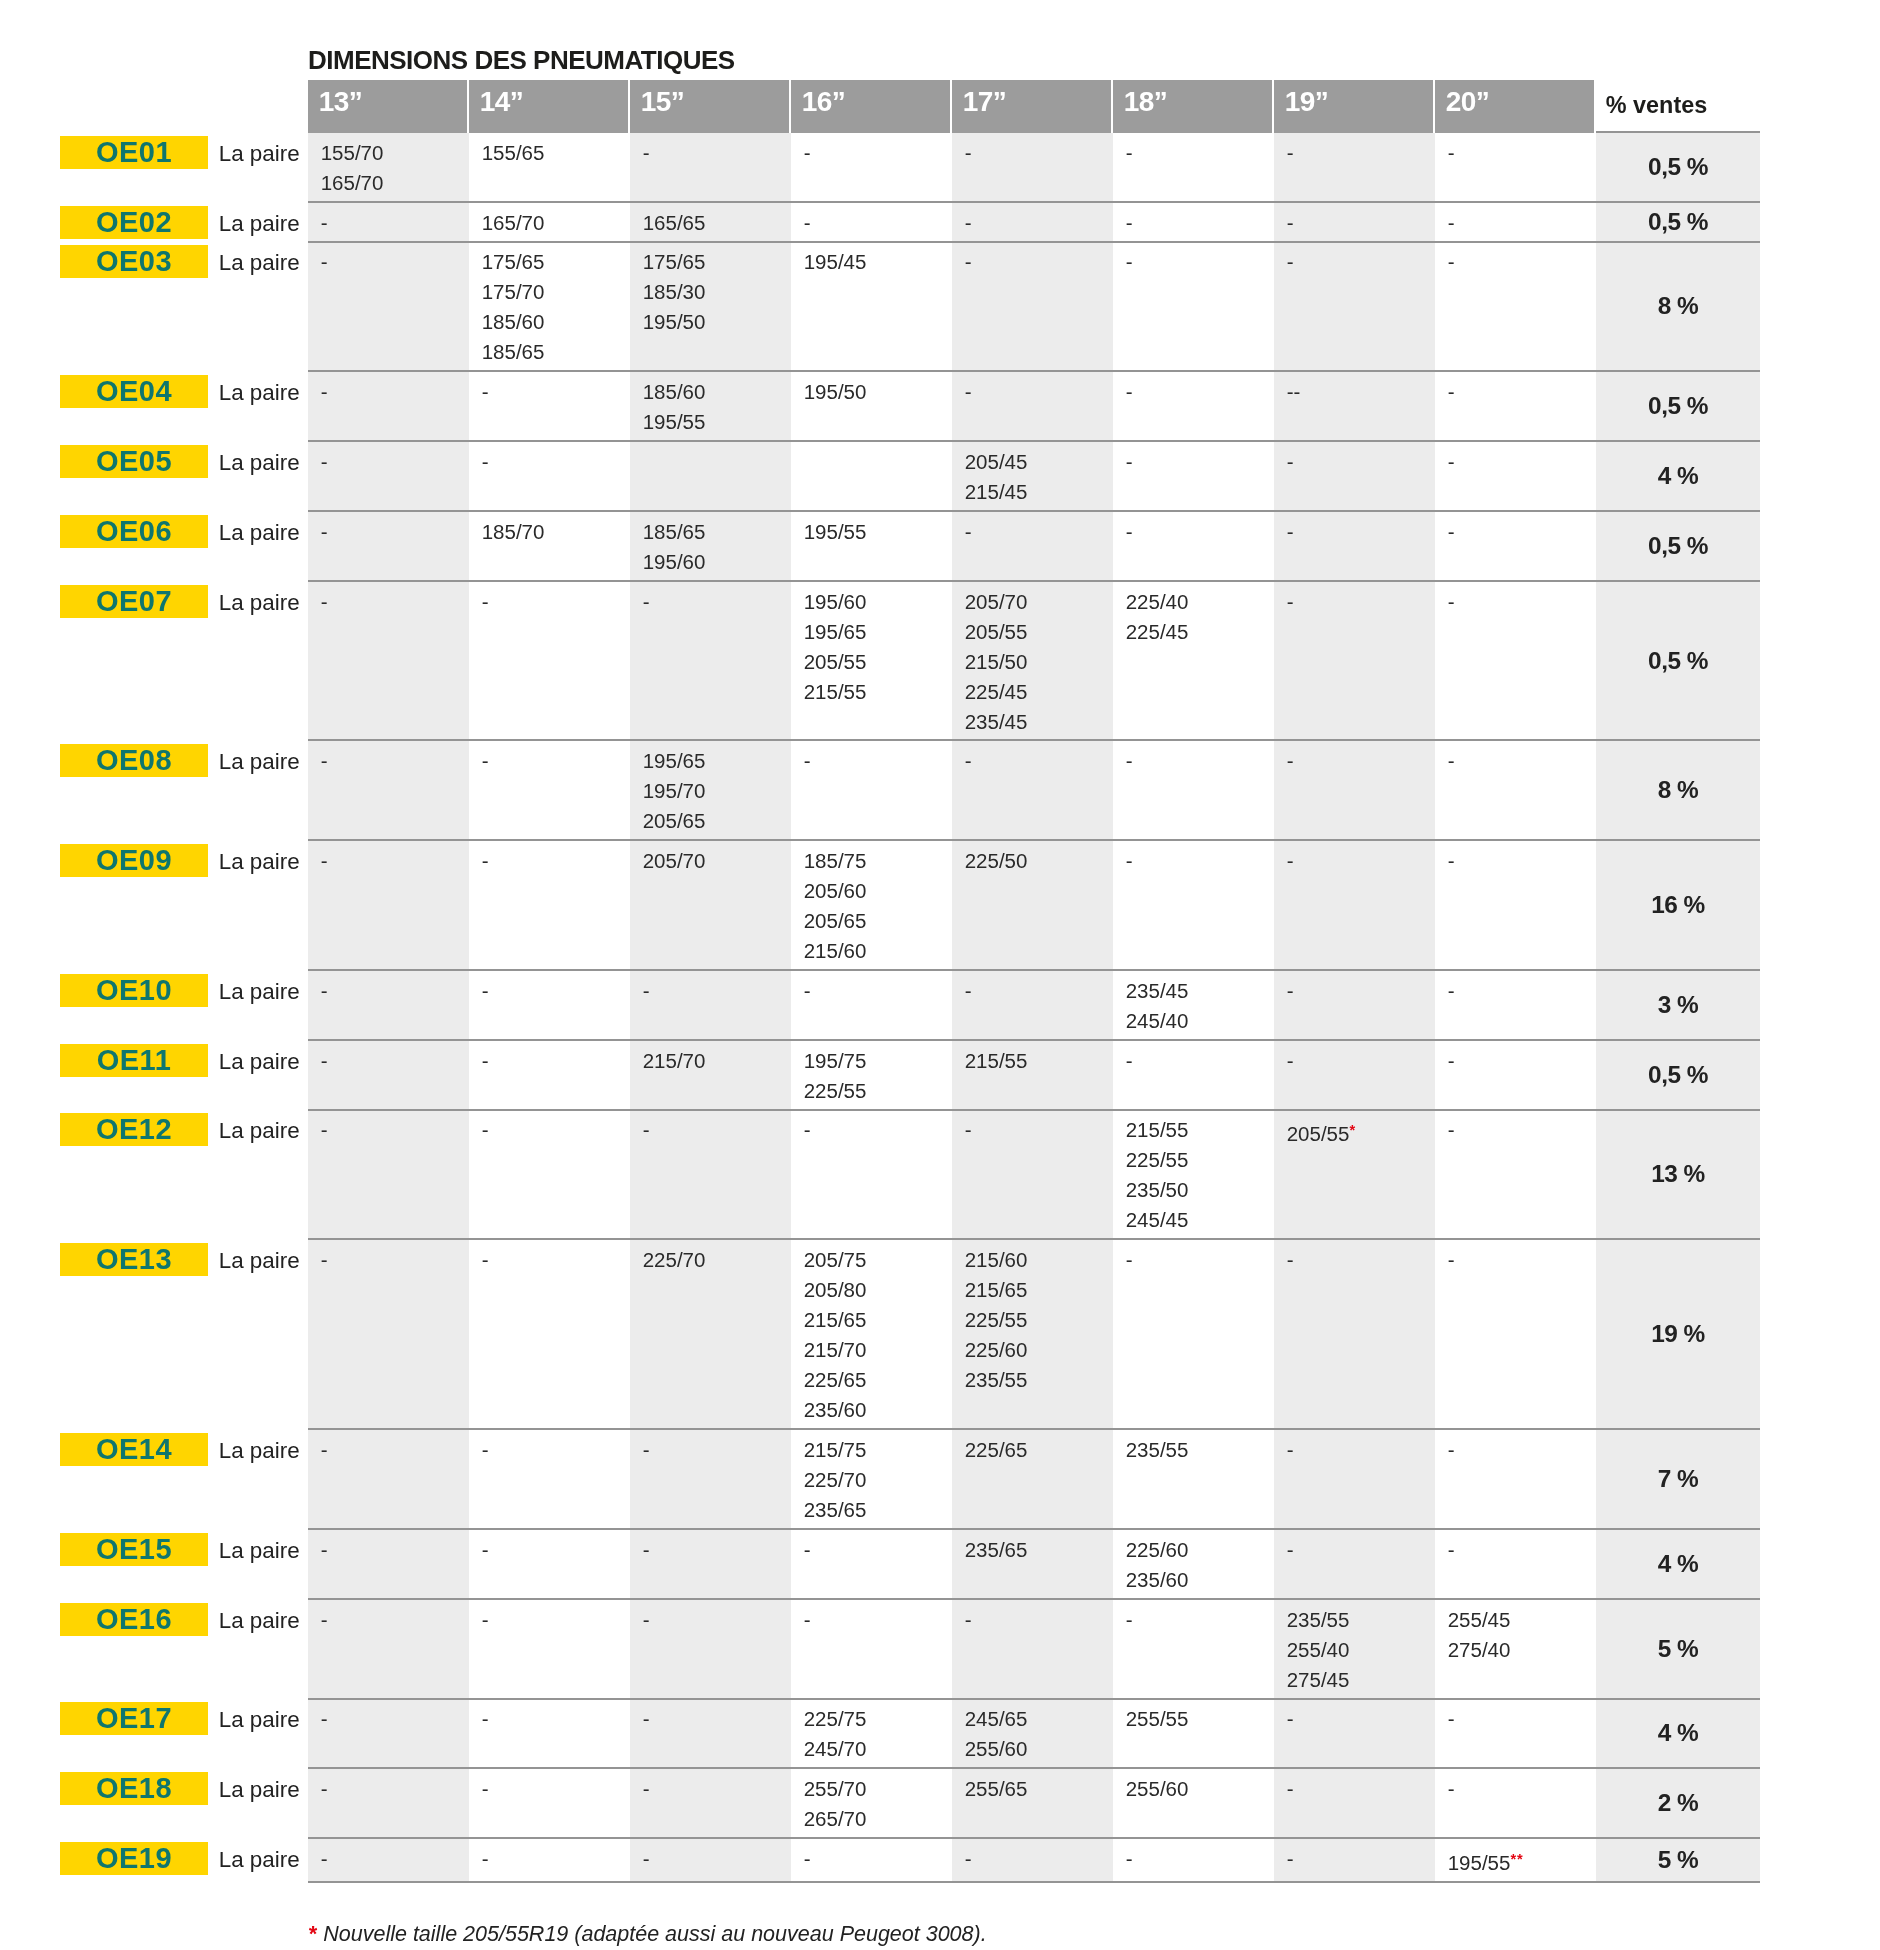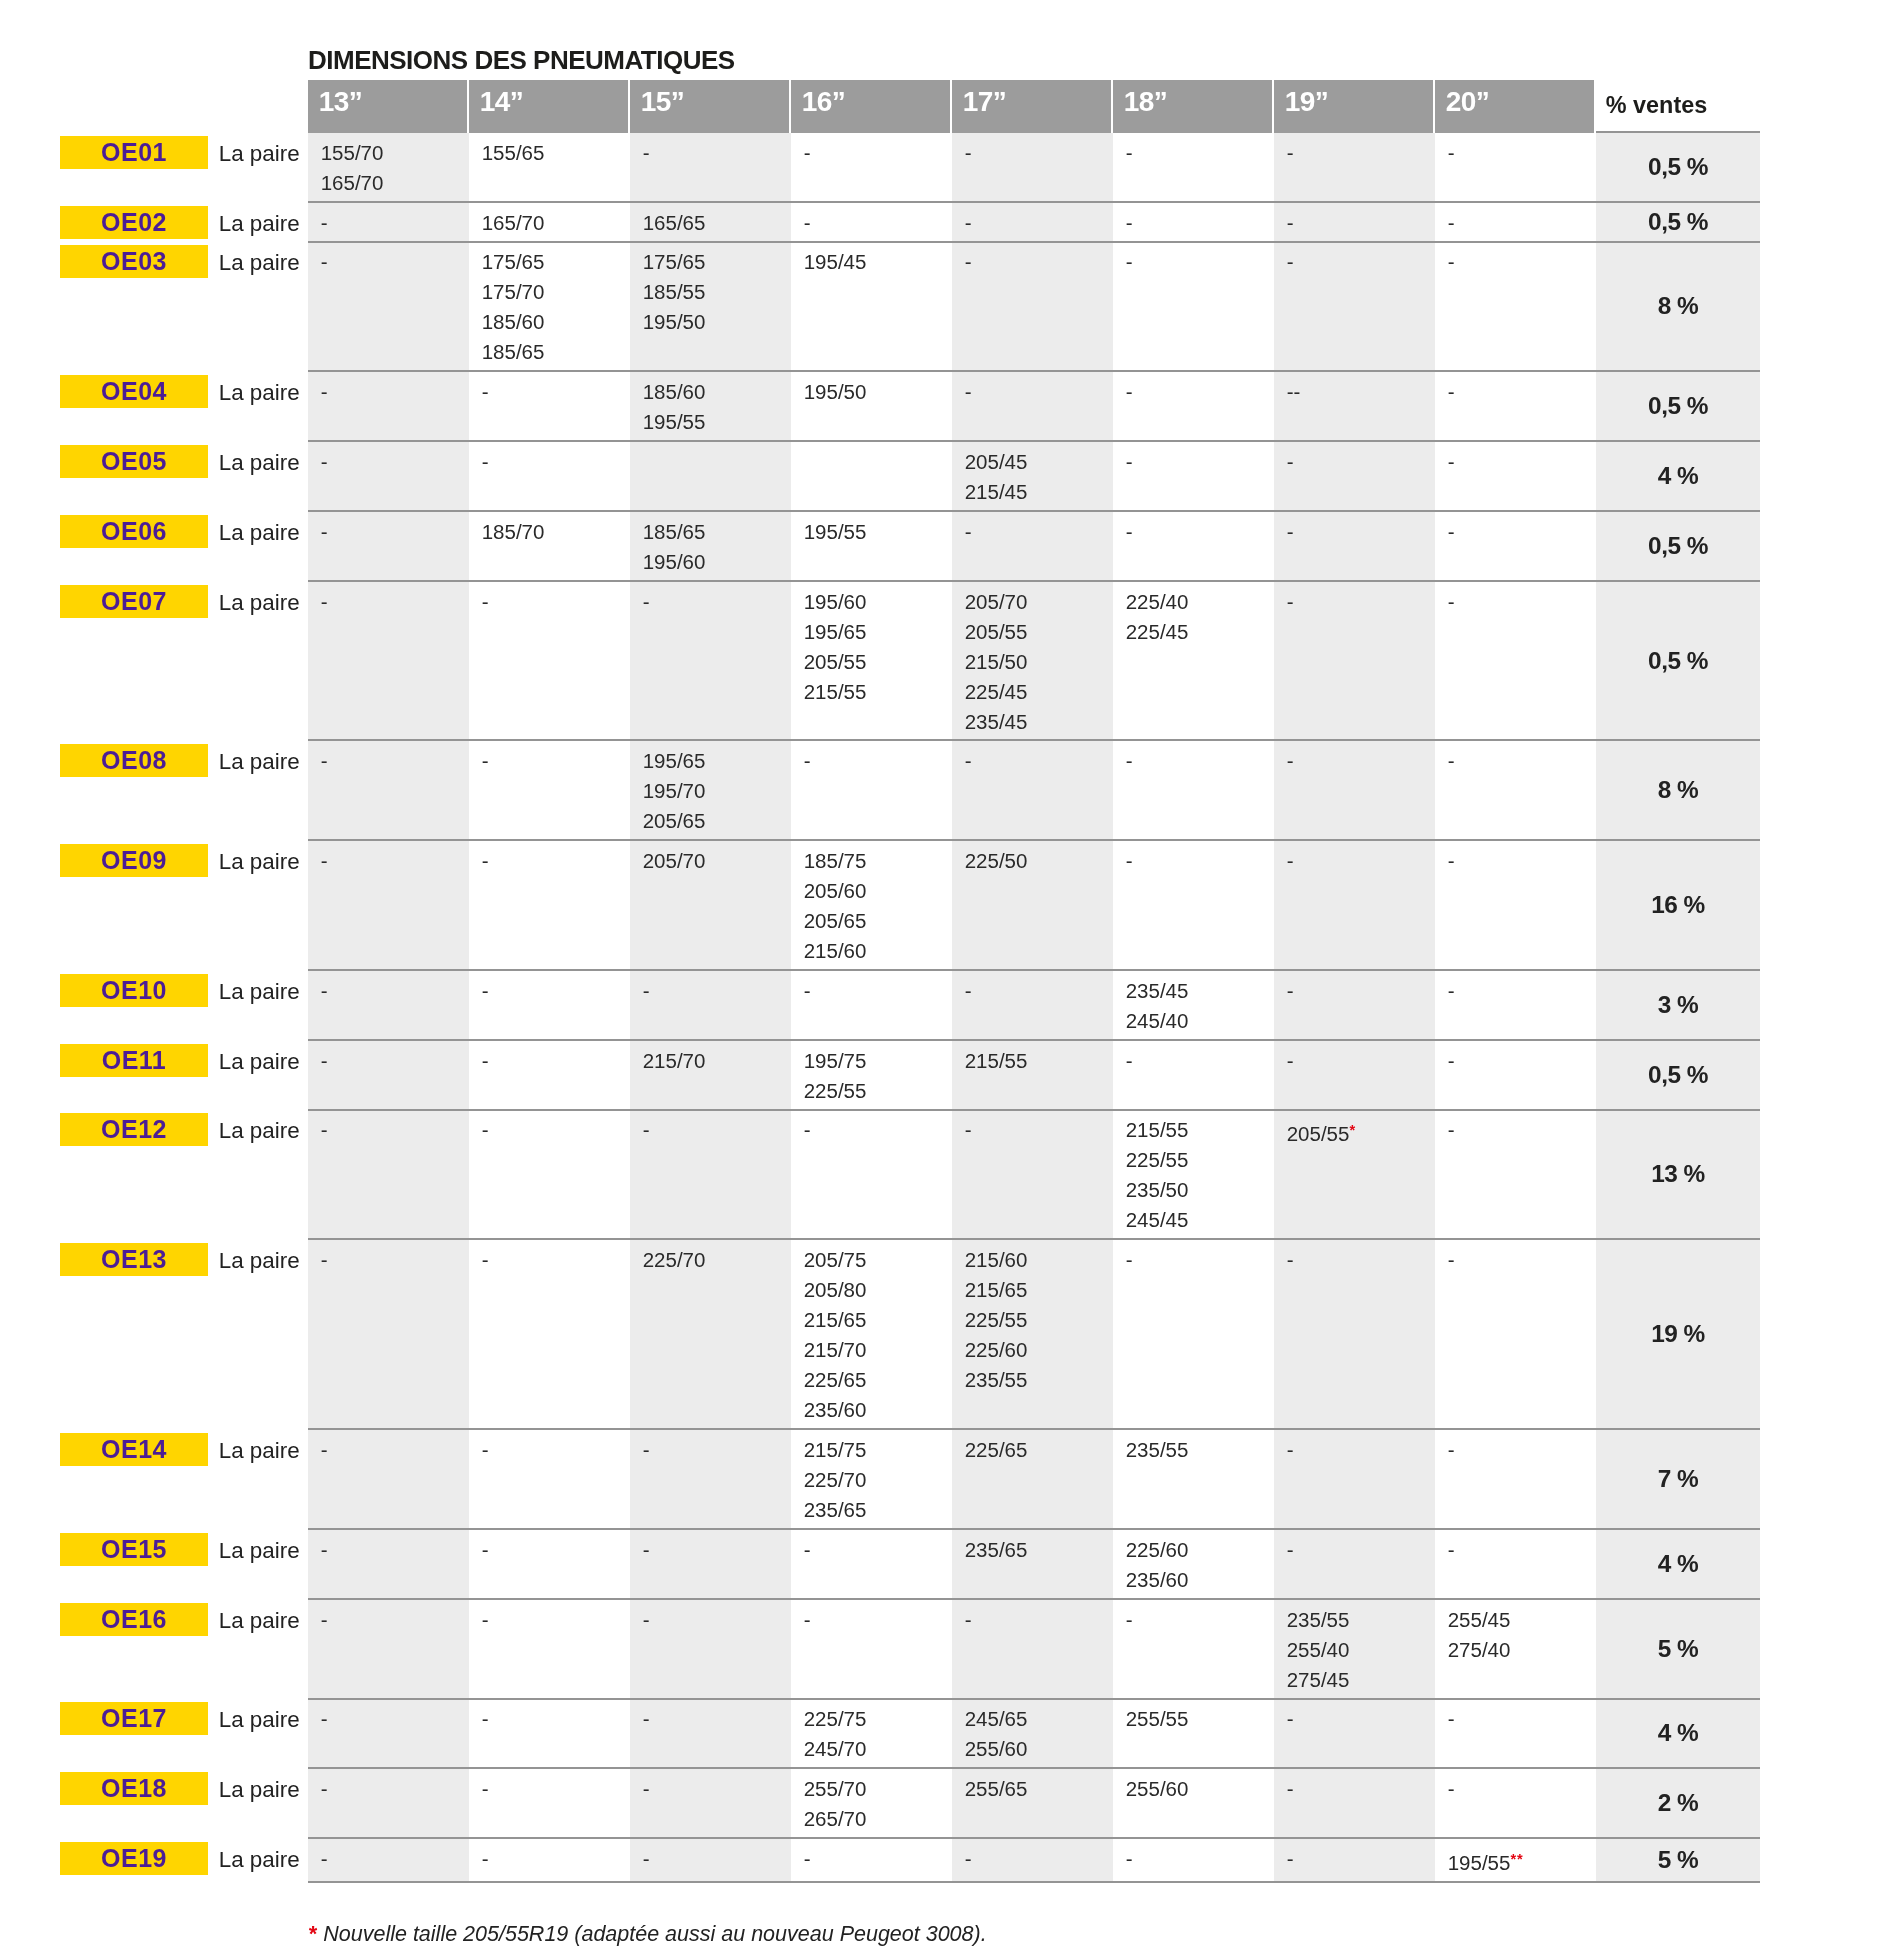--- a/index.html
+++ b/index.html
@@ -57,22 +57,22 @@
     color:#2a2a2a;
   }
   .cell.shade{background:var(--stripe);}
   .labelcell{
     display:flex;align-items:flex-start;
     padding-top:2.9px;
   }
   .badge{
     width:148px;height:33px;
     background:var(--yellow);
-    color:#4c1d95;
-    font-size:25px;font-weight:bold;letter-spacing:0.5px;
+    color:#0f766e;
+    font-size:29px;font-weight:bold;letter-spacing:0.5px;
     display:flex;align-items:center;justify-content:center;
     flex:0 0 148px;
   }
   .pair{
     font-size:22.4px;color:#222;
     margin-left:10.7px;line-height:35px;white-space:nowrap;
   }
   .sales{
     background:var(--stripe);
     display:flex;align-items:center;justify-content:center;
@@ -180,21 +180,21 @@
             <div class="line">-</div>
           </div>
           <div class="cell">
             <div class="line">175/65</div>
             <div class="line">175/70</div>
             <div class="line">185/60</div>
             <div class="line">185/65</div>
           </div>
           <div class="cell shade">
             <div class="line">175/65</div>
-            <div class="line">185/55</div>
+            <div class="line">185/30</div>
             <div class="line">195/50</div>
           </div>
           <div class="cell">
             <div class="line">195/45</div>
           </div>
           <div class="cell shade">
             <div class="line">-</div>
           </div>
           <div class="cell">
             <div class="line">-</div>

